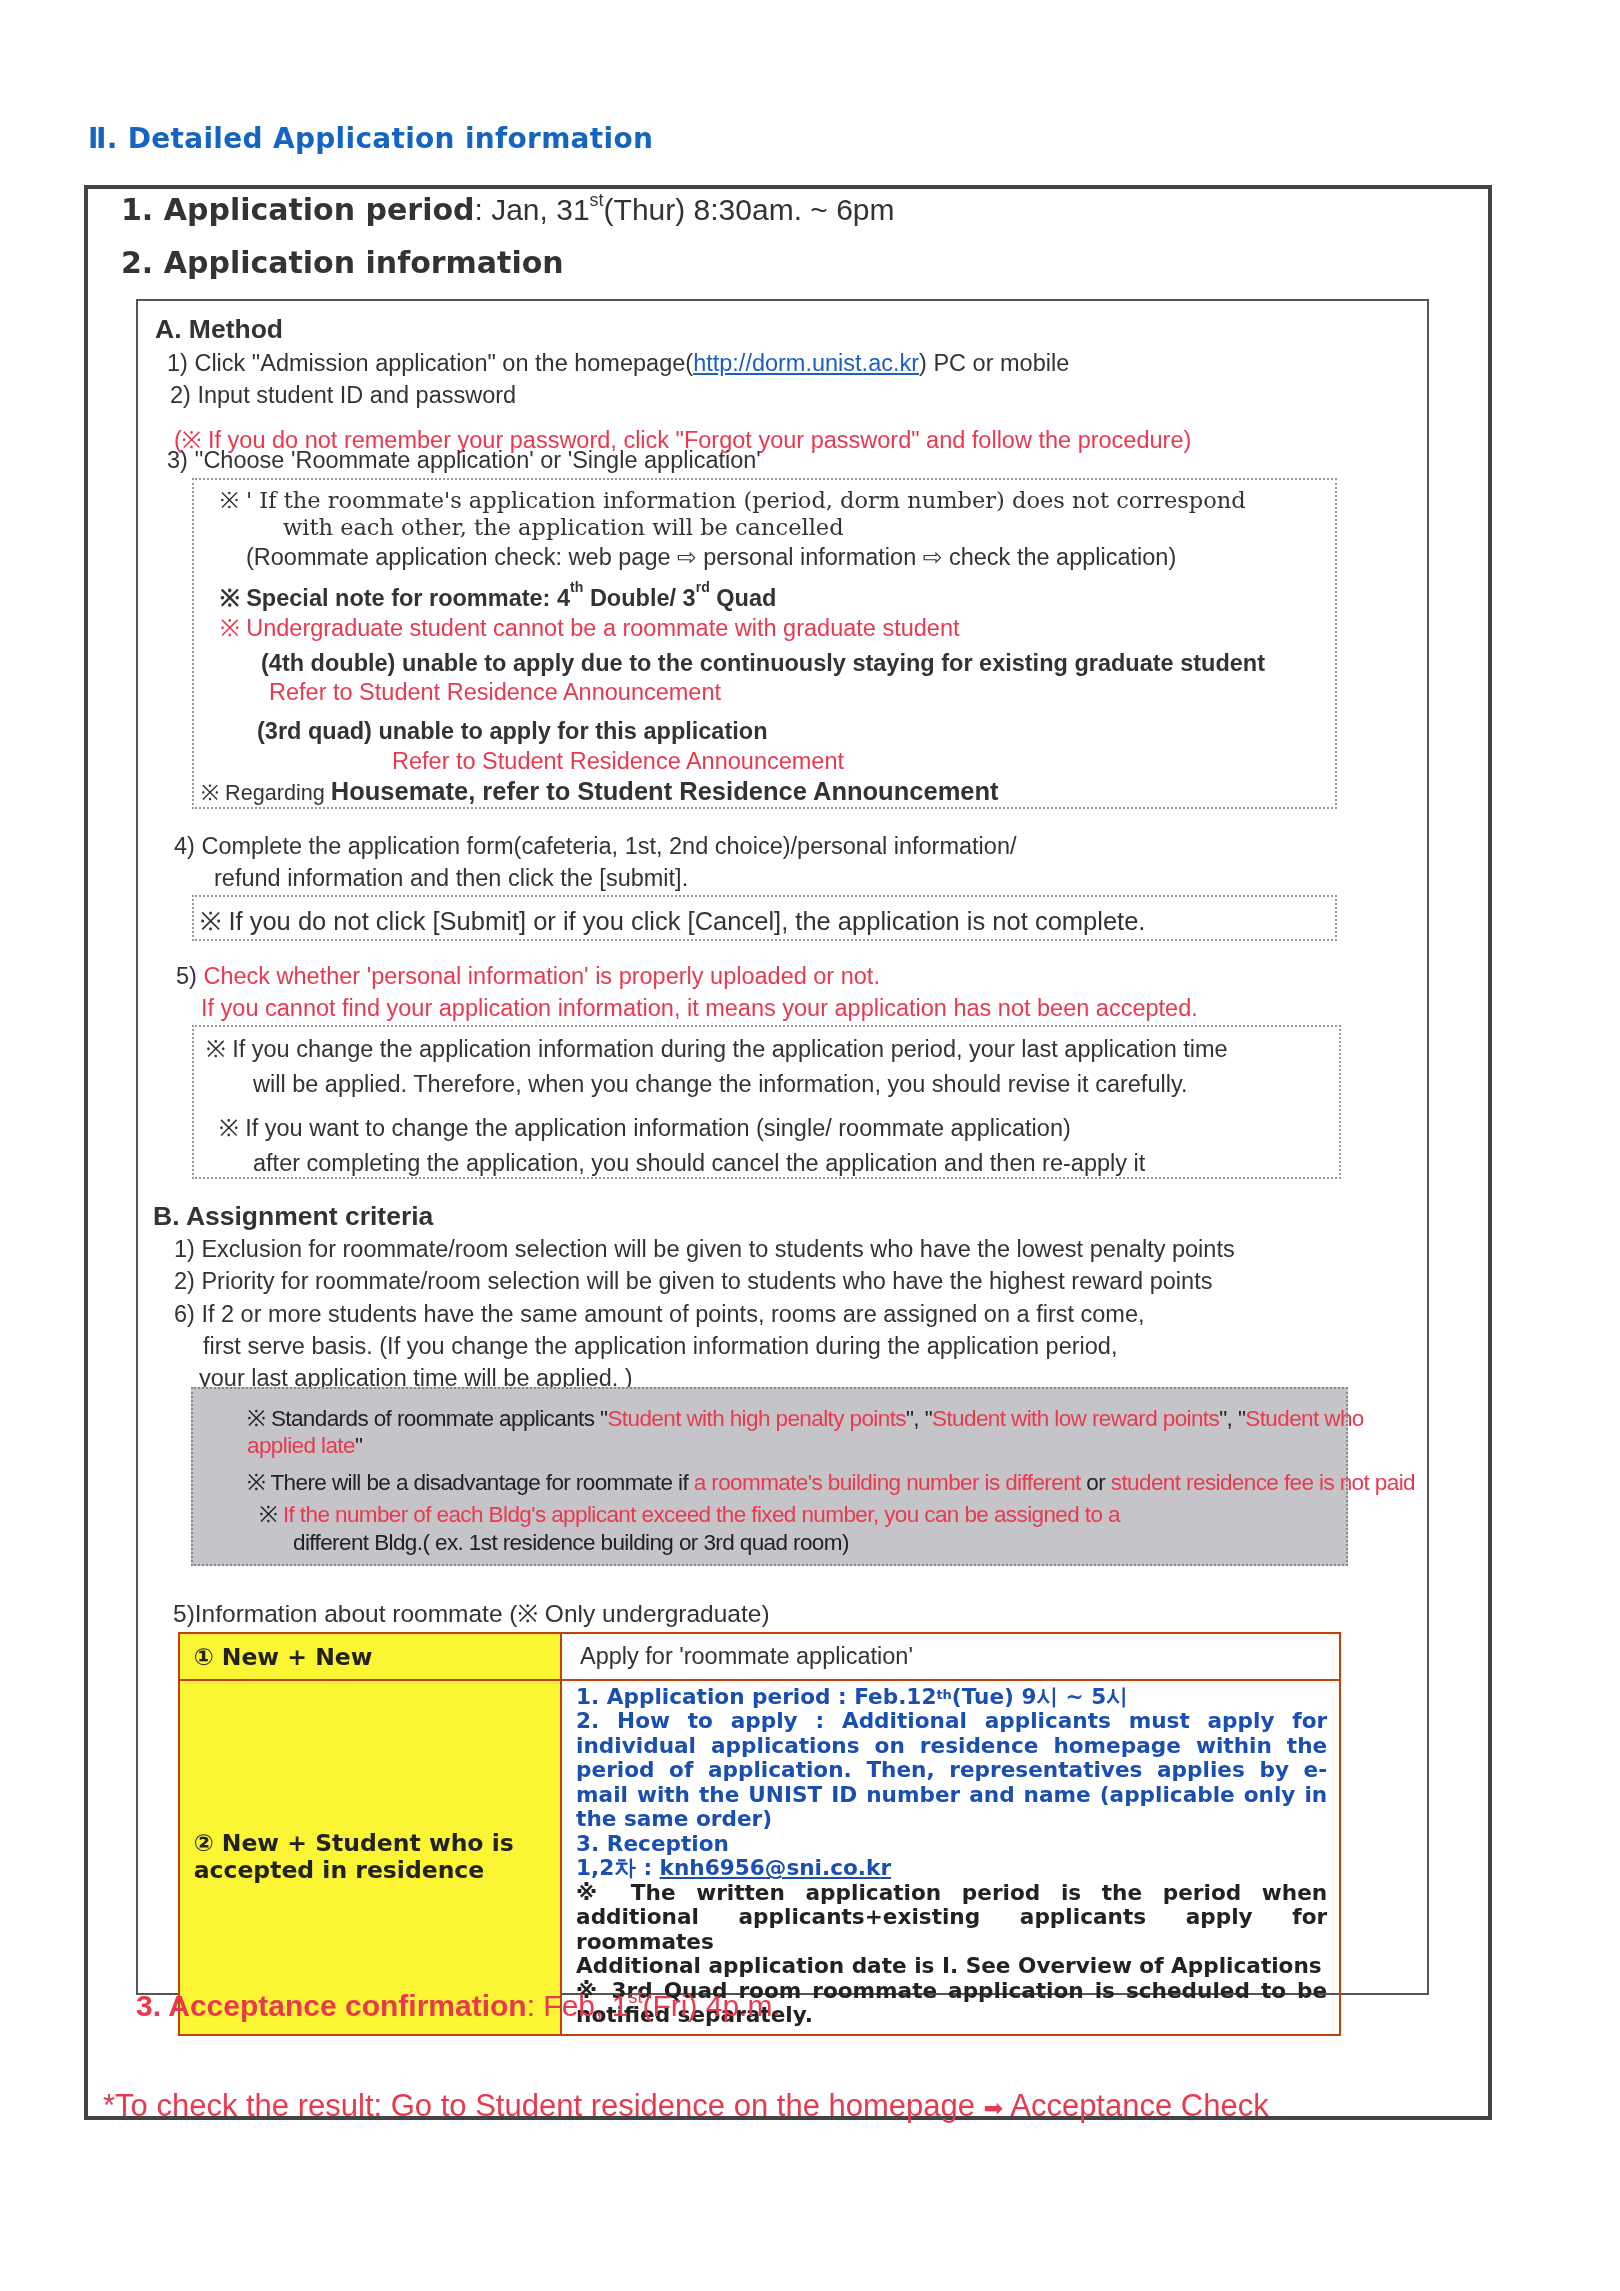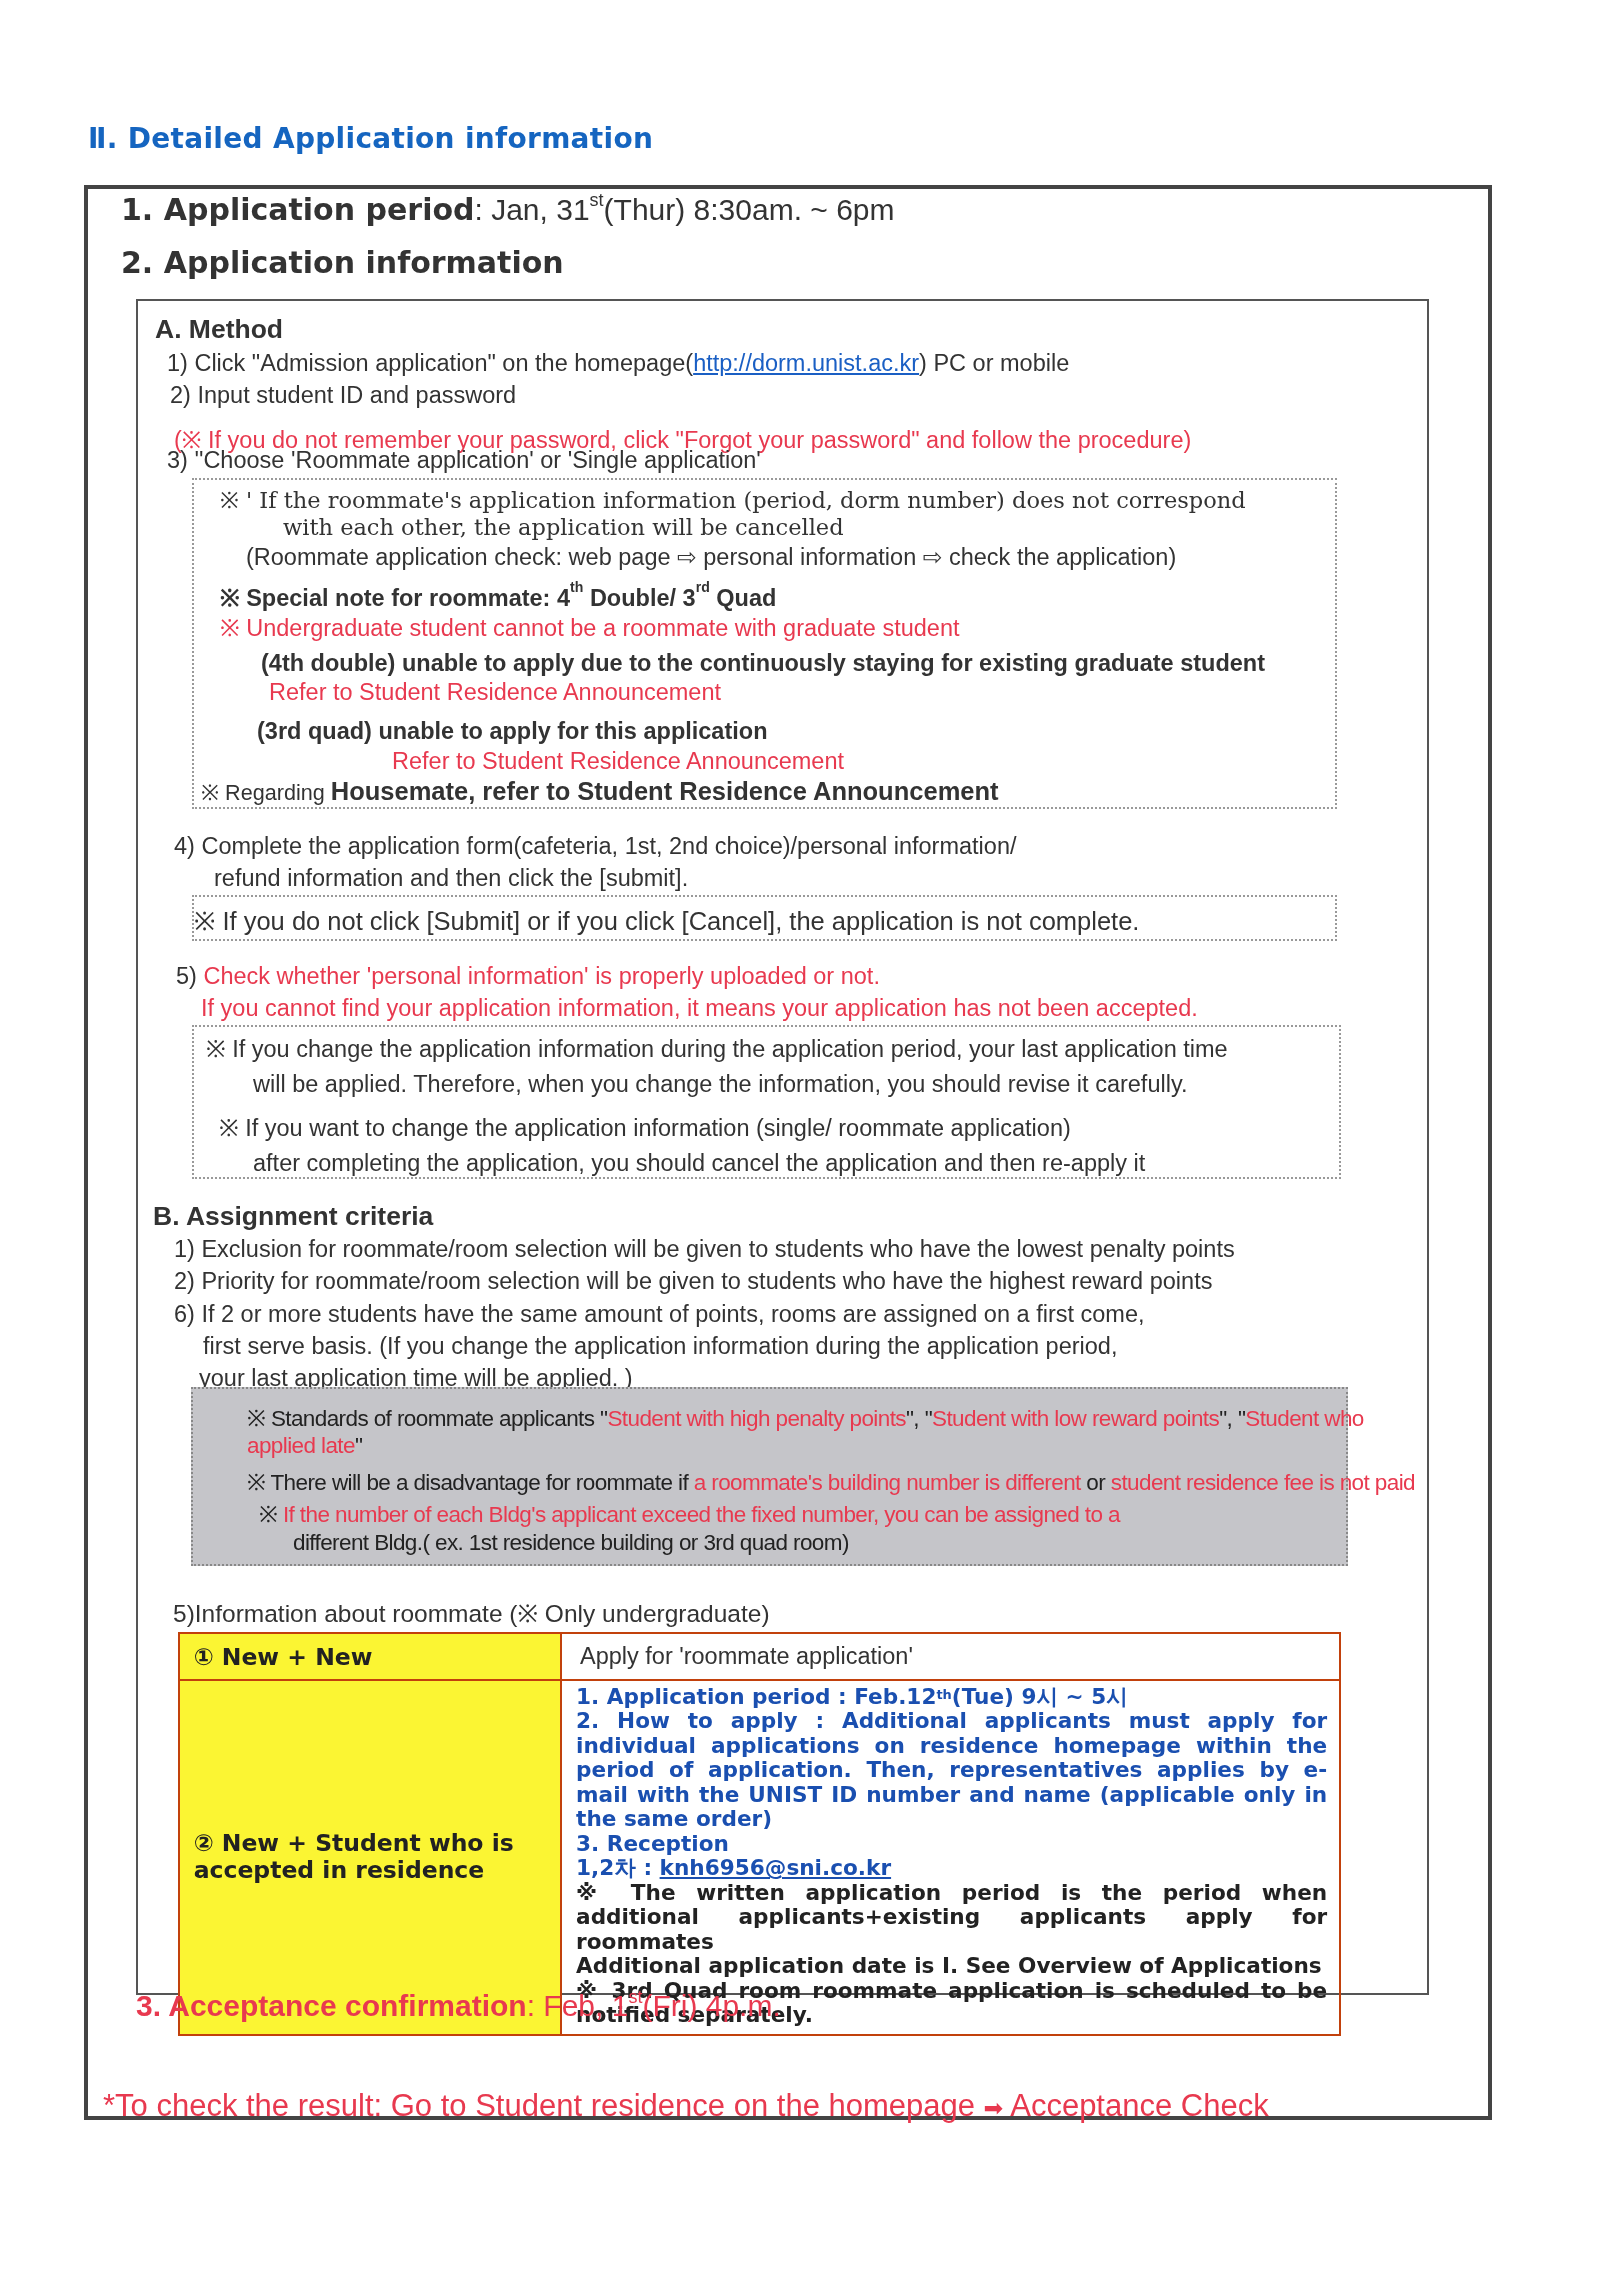--- a/index.html
+++ b/index.html
@@ -70,21 +70,21 @@
 <div class="abs line red" style="left:269px; top:679px;">Refer to Student Residence Announcement</div>
 <div class="abs line bold" style="left:257px; top:718px;">(3rd quad) unable to apply for this application</div>
 <div class="abs line red" style="left:392px; top:748px;">Refer to Student Residence Announcement</div>
 <div class="abs line" style="left:201px; top:777px; font-size:25.5px;">
   <span style="font-size:21.6px;">※ Regarding </span><span class="bold">Housemate, refer to Student Residence Announcement</span>
 </div>
 
 <div class="abs line" style="left:174px; top:833px;">4) Complete the application form(cafeteria, 1st, 2nd choice)/personal information/</div>
 <div class="abs line" style="left:214px; top:865px;">refund information and then click the [submit].</div>
 <div class="abs dot-box" style="left:192px; top:895px; width:1145px; height:46px;"></div>
-<div class="abs line" style="left:194px; top:903px; font-size:25.5px;">※ If you do not click [Submit] or if you click [Cancel], the application is not complete.</div>
+<div class="abs line" style="left:200px; top:903px; font-size:25.5px;">※ If you do not click [Submit] or if you click [Cancel], the application is not complete.</div>
 
 <div class="abs line" style="left:176px; top:963px;">
   <span>5) </span><span class="red">Check whether 'personal information' is properly uploaded or not.</span>
 </div>
 <div class="abs line red" style="left:201px; top:995px;">If you cannot find your application information, it means your application has not been accepted.</div>
 
 <div class="abs dot-box" style="left:192px; top:1025px; width:1149px; height:154px;"></div>
 <div class="abs line" style="left:206px; top:1032px;">※ If you change the application information during the application period, your last application time</div>
 <div class="abs line" style="left:253px; top:1071px;">will be applied. Therefore, when you change the information, you should revise it carefully.</div>
 <div class="abs line" style="left:219px; top:1111px;">※ If you want to change the application information (single/ roommate application)</div>

